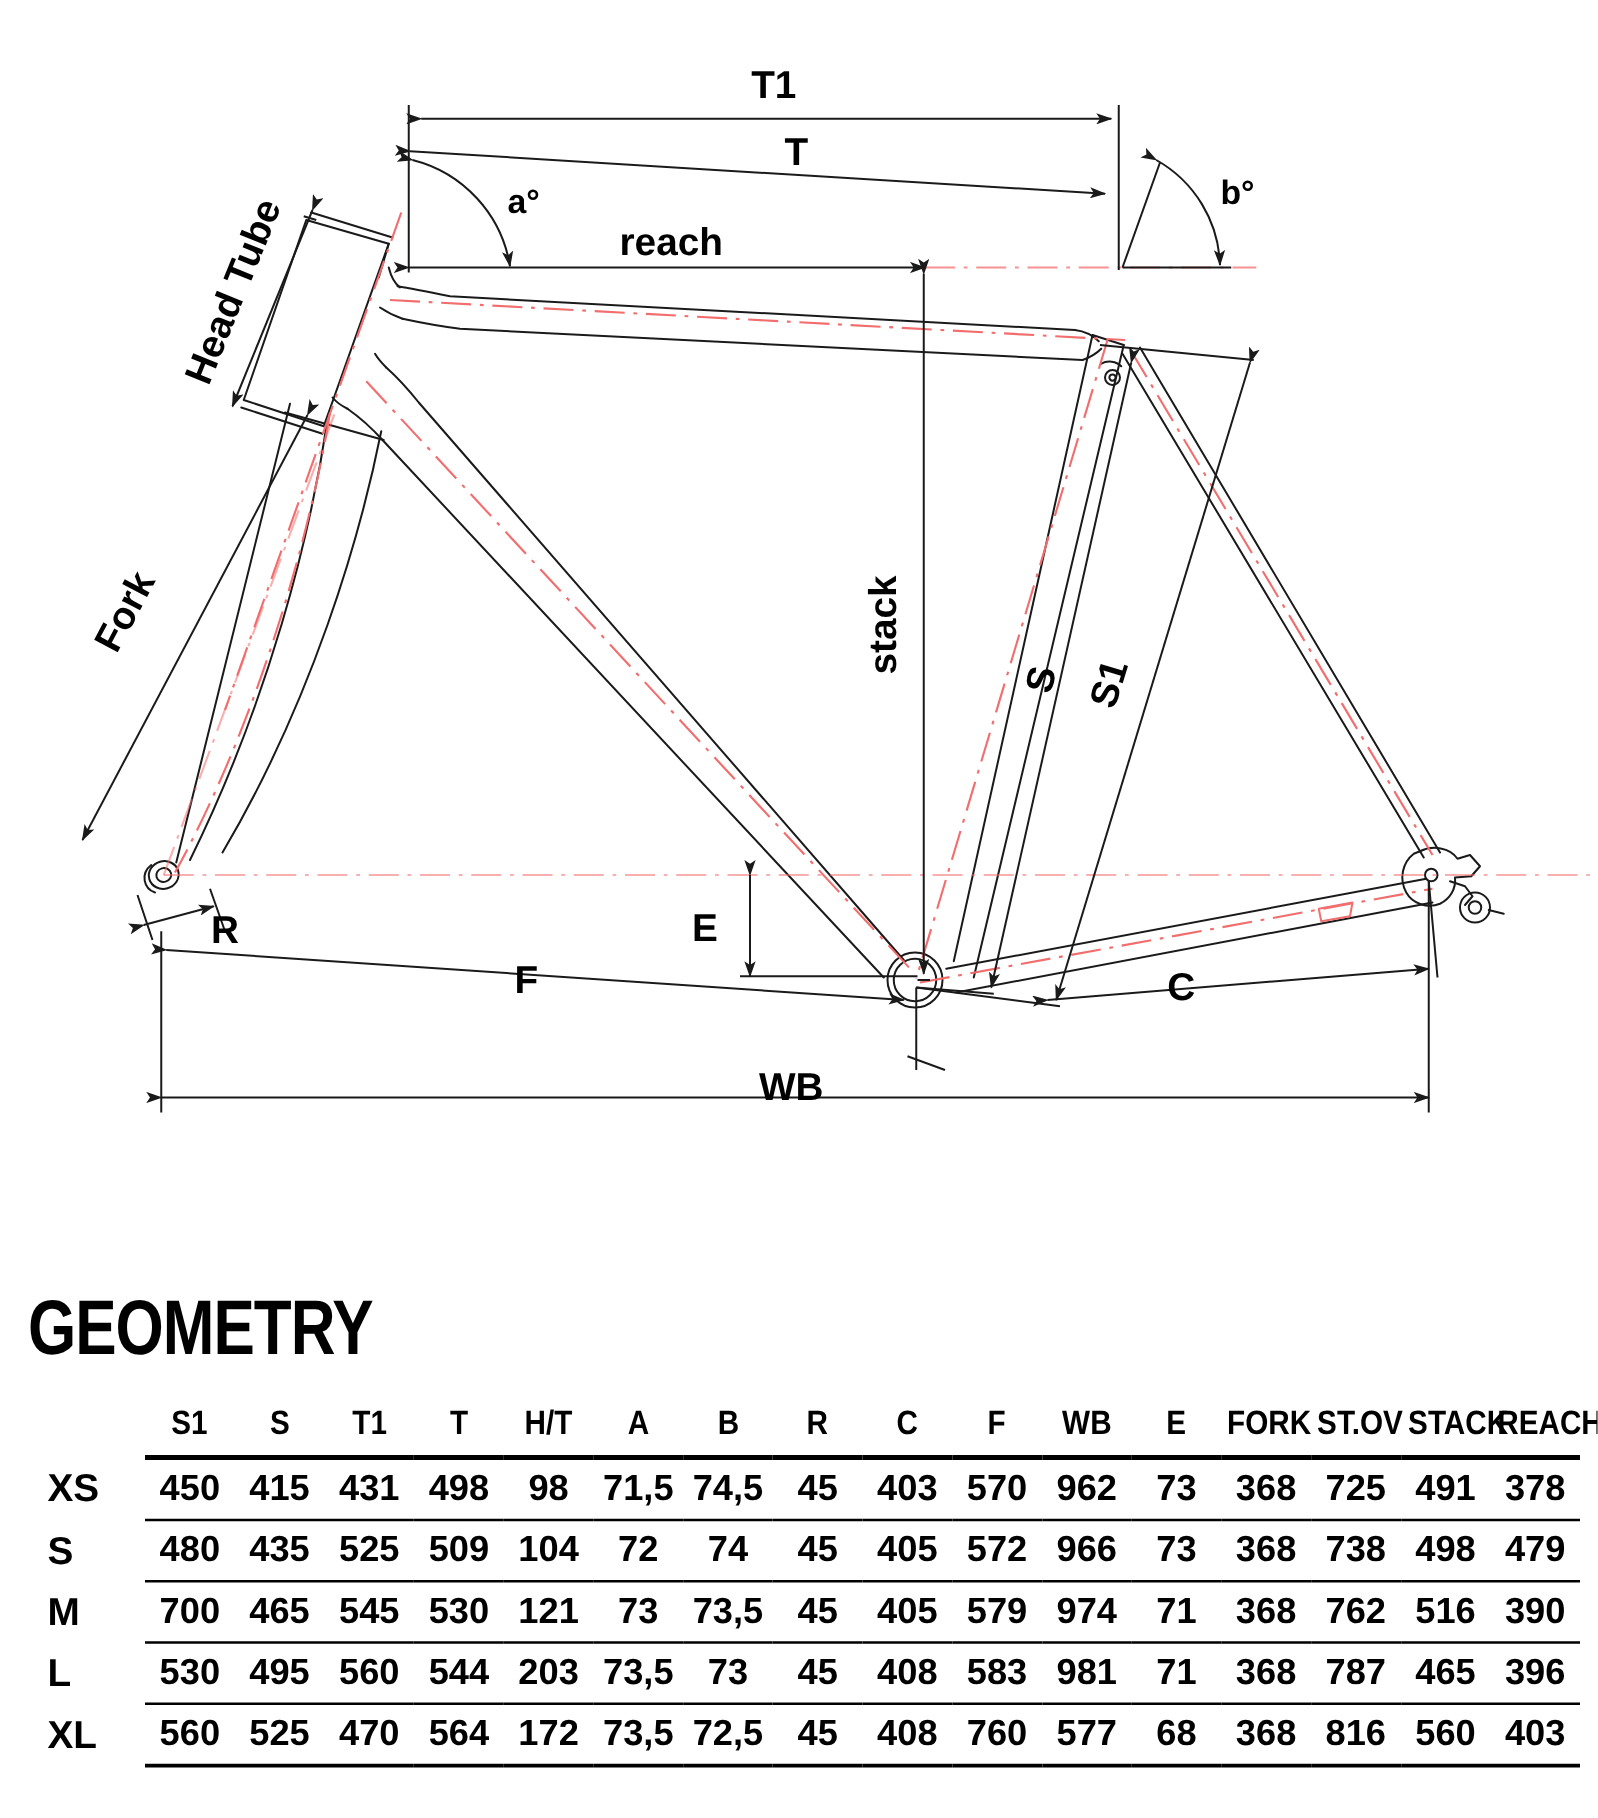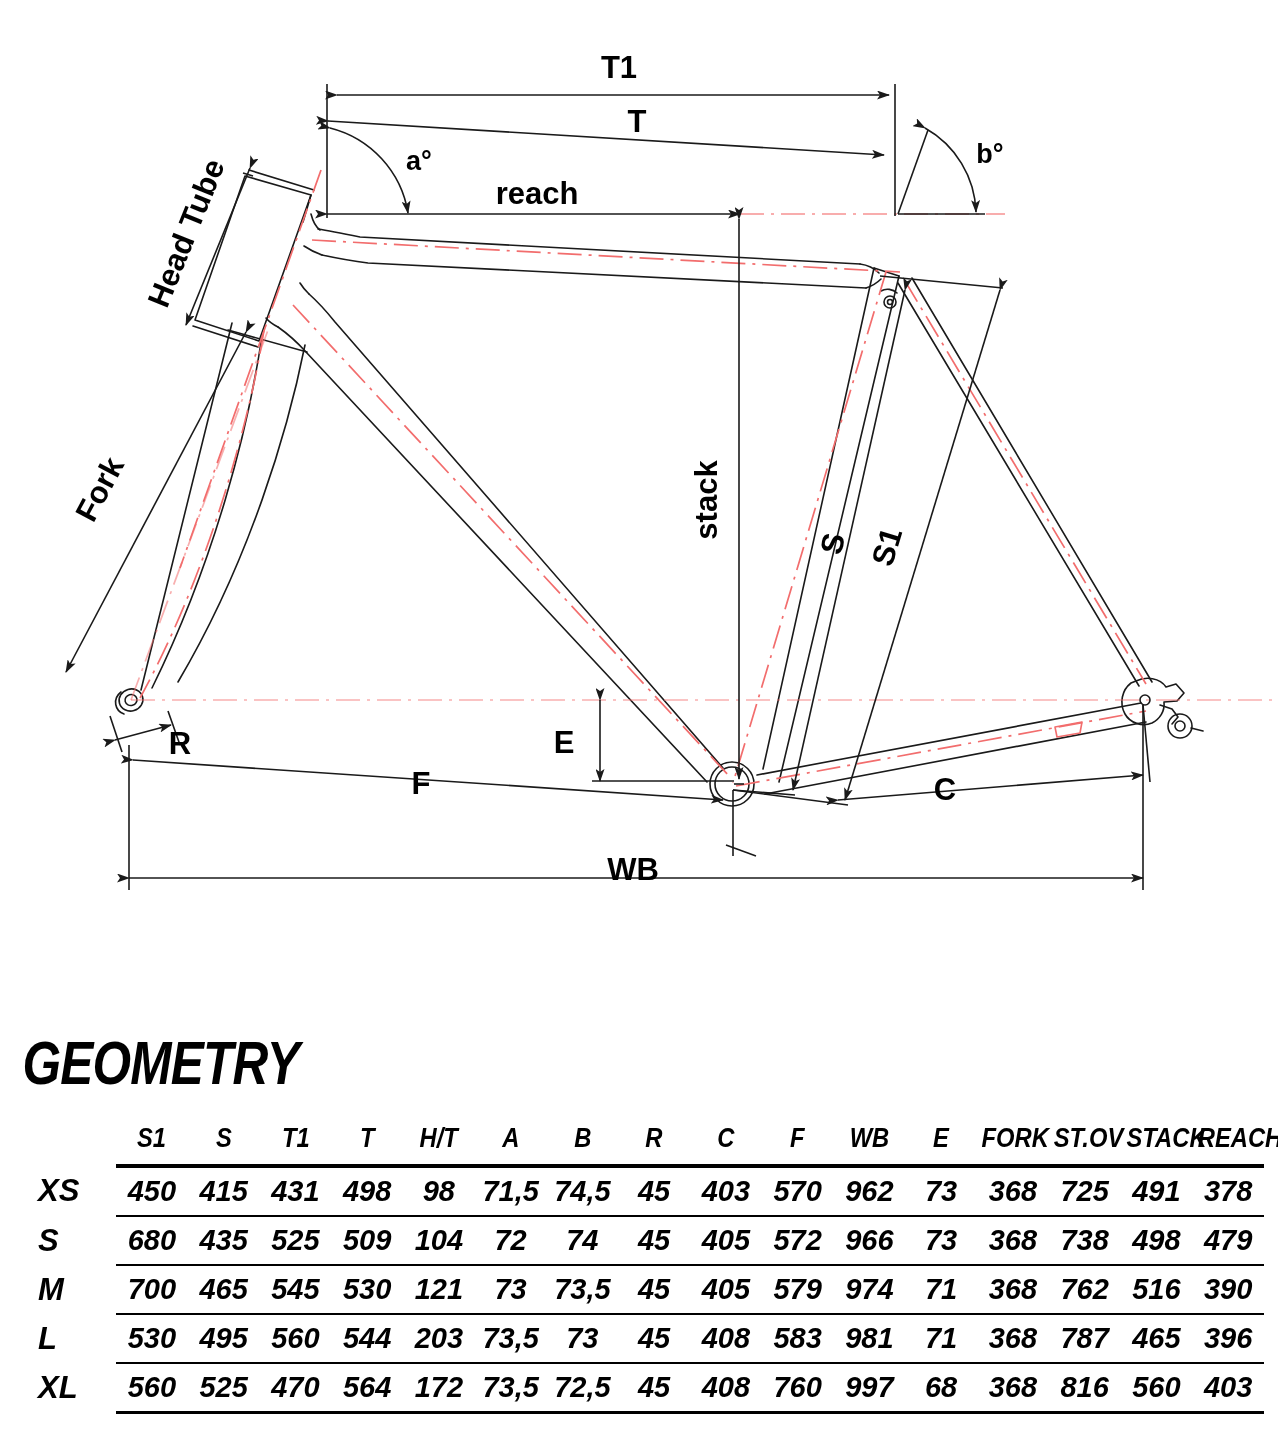--- a/index.html
+++ b/index.html
@@ -29,21 +29,20 @@
     font-family: "Liberation Sans", sans-serif;
     font-weight: bold;
     fill: #000000;
   }
   
   #geometry-section {
     position: absolute;
     left: 0;
     top: 1010px;
     width: 1278px;
-    font-style: italic;
   }
   #geometry-title {
     font-family: "Liberation Sans Narrow", "Liberation Sans", sans-serif;
     font-weight: bold;
     font-size: 62px;
     letter-spacing: -1px;
     padding-left: 28px;
     margin: 22px 0 0 0;
     line-height: 1.0;
     transform: scaleX(0.80);
@@ -348,21 +347,21 @@
         <td><span class="num-cell">570</span></td>
         <td><span class="num-cell">962</span></td>
         <td><span class="num-cell">73</span></td>
         <td><span class="num-cell">368</span></td>
         <td><span class="num-cell">725</span></td>
         <td><span class="num-cell">491</span></td>
         <td><span class="num-cell">378</span></td>
       </tr>
       <tr>
         <td class="rowhead">S</td>
-        <td><span class="num-cell">680</span></td>
+        <td><span class="num-cell">480</span></td>
         <td><span class="num-cell">435</span></td>
         <td><span class="num-cell">525</span></td>
         <td><span class="num-cell">509</span></td>
         <td><span class="num-cell">104</span></td>
         <td><span class="num-cell">72</span></td>
         <td><span class="num-cell">74</span></td>
         <td><span class="num-cell">45</span></td>
         <td><span class="num-cell">405</span></td>
         <td><span class="num-cell">572</span></td>
         <td><span class="num-cell">966</span></td>
@@ -415,21 +414,21 @@
         <td><span class="num-cell">560</span></td>
         <td><span class="num-cell">525</span></td>
         <td><span class="num-cell">470</span></td>
         <td><span class="num-cell">564</span></td>
         <td><span class="num-cell">172</span></td>
         <td><span class="num-cell">73,5</span></td>
         <td><span class="num-cell">72,5</span></td>
         <td><span class="num-cell">45</span></td>
         <td><span class="num-cell">408</span></td>
         <td><span class="num-cell">760</span></td>
-        <td><span class="num-cell">997</span></td>
+        <td><span class="num-cell">577</span></td>
         <td><span class="num-cell">68</span></td>
         <td><span class="num-cell">368</span></td>
         <td><span class="num-cell">816</span></td>
         <td><span class="num-cell">560</span></td>
         <td><span class="num-cell">403</span></td>
       </tr>
     </tbody>
   </table>
 </div>
 

